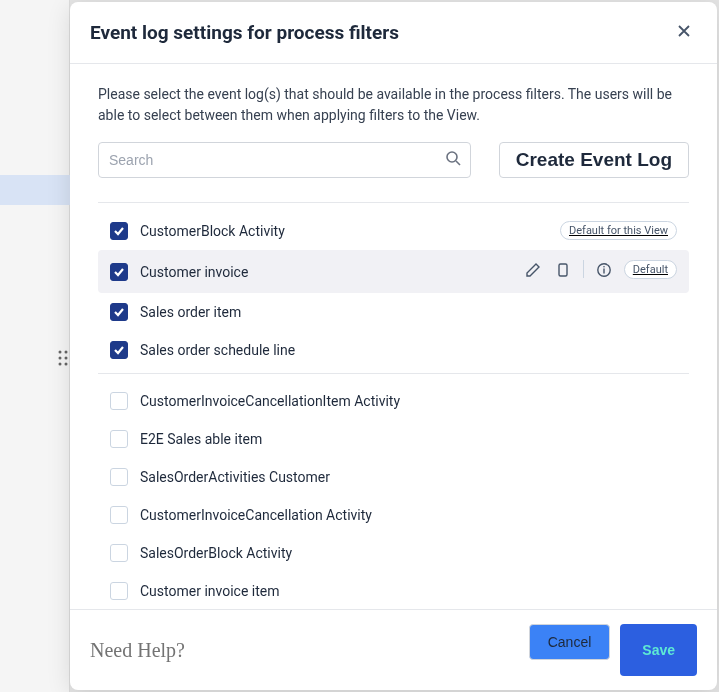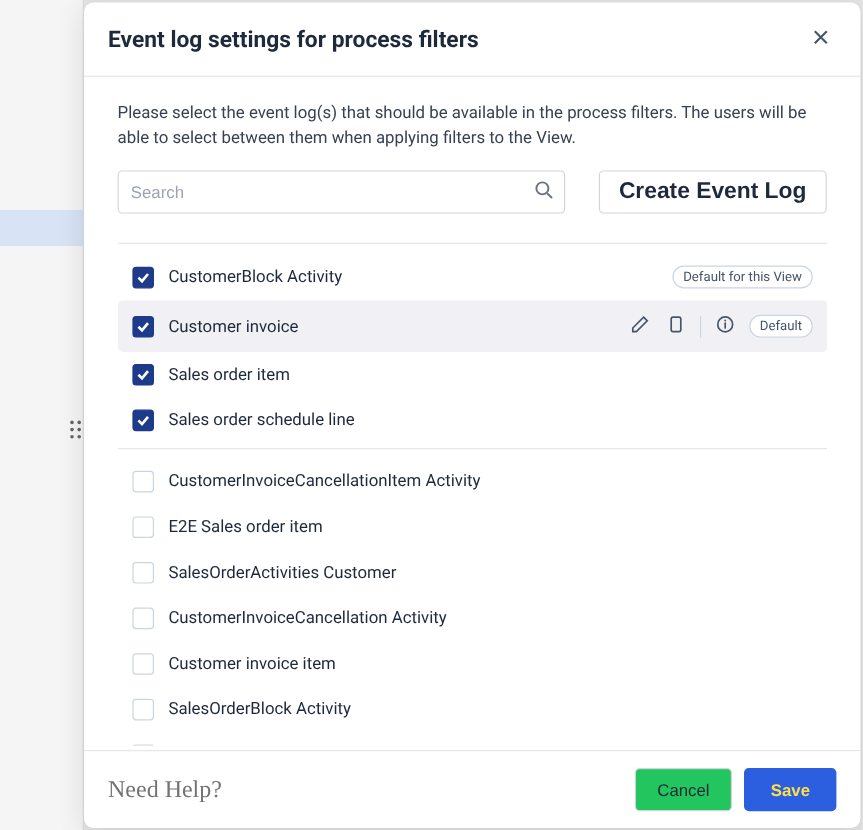--- a/index.html
+++ b/index.html
@@ -143,22 +143,23 @@
     }
     .chk.checked svg { display: block; }
     .chk svg { display: none; }
     .log-label {
       font-size: 14px;
       color: #1e293b;
       flex: 1;
     }
     .row-actions {
       display: flex;
-      align-items: center;
+      align-items: flex-start;
       gap: 10px;
+      text-decoration: underline;
     }
     .icon-btn {
       background: transparent;
       border: none;
       cursor: pointer;
       color: #475569;
       padding: 2px;
       display: flex;
     }
     .vdiv {
@@ -184,36 +185,36 @@
       color: #737373;
       text-decoration: none;
       cursor: pointer;
       font-family: Liberation Serif, serif;
     }
     .footer-actions { display: flex; gap: 10px; }
     .btn-cancel {
       height: 36px;
       padding: 0 18px;
       border: 1px solid #d1d5db;
-      background: #22c55e;
+      background: #3b82f6;
       border-radius: 4px;
       font-size: 14px;
       color: #1e293b;
       cursor: pointer;
       text-align: right;
     }
     .btn-save {
-      height: 36px;
+      height: 52px;
       padding: 0 22px;
       border: none;
       background: #2c5fe0;
       border-radius: 4px;
       font-size: 14px;
       font-weight: 600;
-      color: #fde047;
+      color: #5eead4;
       cursor: pointer;
     }
   </style>
 </head>
 <body>
 
 <div class="bg-partial"></div>
 <div class="bg-row"></div>
 <div class="drag-handle">
   <svg width="10" height="16" viewBox="0 0 10 16" fill="currentColor">
@@ -312,37 +313,37 @@
           </div>
           <span class="log-label">Sales order schedule line</span>
         </div>
         <hr class="group-divider">
         <div class="log-item">
           <div class="chk"></div>
           <span class="log-label">CustomerInvoiceCancellationItem Activity</span>
         </div>
         <div class="log-item">
           <div class="chk"></div>
-          <span class="log-label">E2E Sales order item</span>
+          <span class="log-label">E2E Sales able item</span>
         </div>
         <div class="log-item">
           <div class="chk"></div>
           <span class="log-label">SalesOrderActivities Customer</span>
         </div>
         <div class="log-item">
           <div class="chk"></div>
           <span class="log-label">CustomerInvoiceCancellation Activity</span>
         </div>
         <div class="log-item">
           <div class="chk"></div>
+          <span class="log-label">SalesOrderBlock Activity</span>
+        </div>
+        <div class="log-item">
+          <div class="chk"></div>
           <span class="log-label">Customer invoice item</span>
-        </div>
-        <div class="log-item">
-          <div class="chk"></div>
-          <span class="log-label">SalesOrderBlock Activity</span>
         </div>
         <div class="log-item">
           <div class="chk"></div>
         </div>
       </div>
   </div>
 
   <div class="modal-footer">
     <a class="help-link">Need Help?</a>
     <div class="footer-actions">

